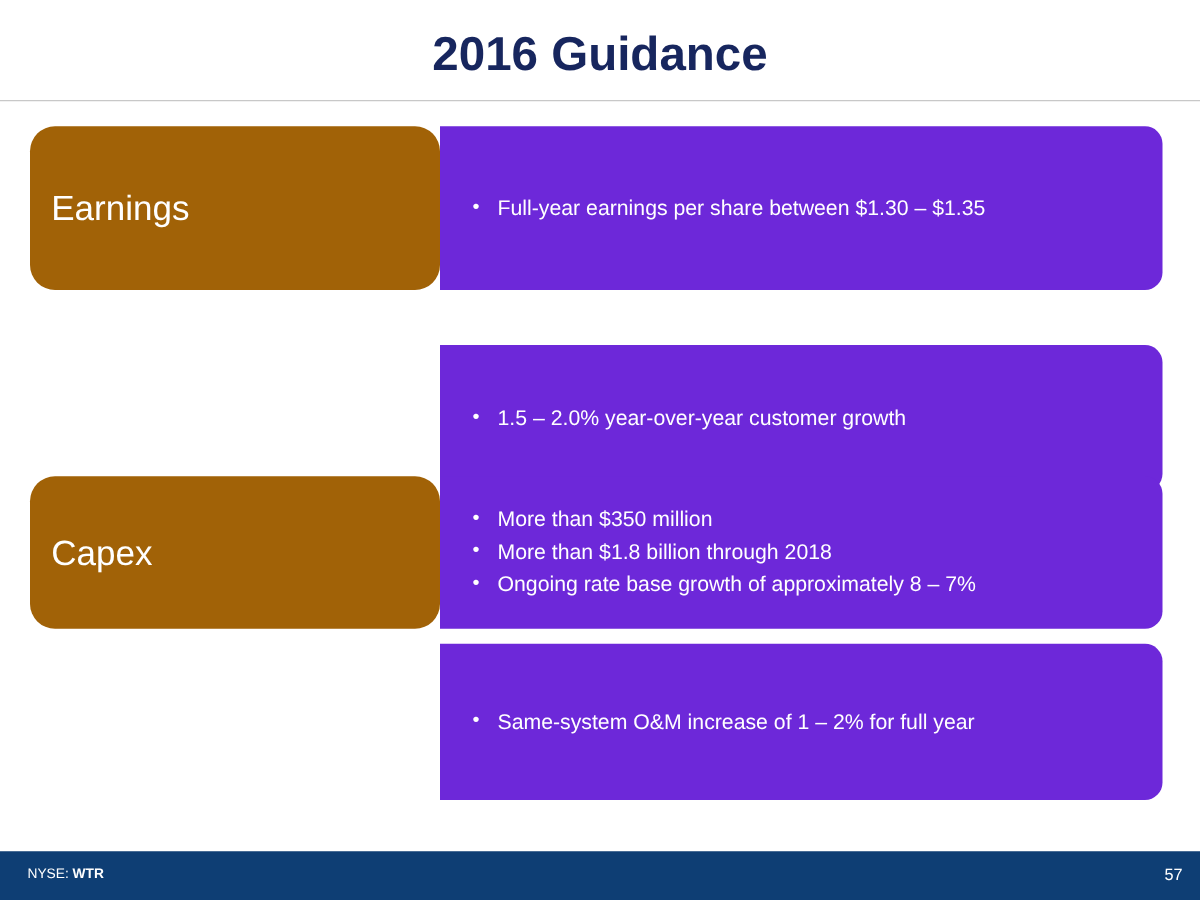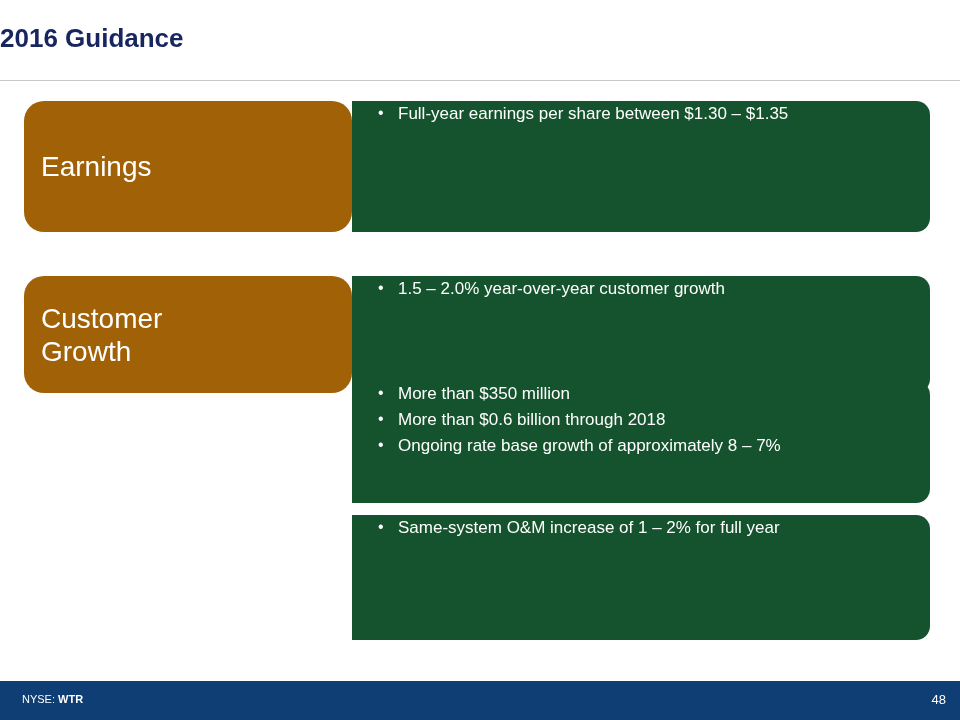--- a/index.html
+++ b/index.html
@@ -22,21 +22,22 @@
     top: 0;
     width: 960px;
     height: 81px;
     background: #ffffff;
   }
   .slide-title {
     position: absolute;
     left: 0;
     top: 23px;
     width: 960px;
-    font-size: 26px;
+    text-align: center;
+    font-size: 38px;
     font-weight: bold;
     color: #17265E;
     letter-spacing: 0px;
     font-family: "Liberation Sans", sans-serif;
   }
   .header-rule {
     position: absolute;
     left: 0;
     top: 80px;
     width: 960px;
@@ -56,25 +57,26 @@
     position: absolute;
     left: 0;
     width: 960px;
   }
   .row-content {
     position: absolute;
     left: 352px;
     top: 0;
     width: 578px;
     height: 100%;
-    background: #14532d;
+    background: #6d28d9;
     border-radius: 0 14px 14px 0;
     box-sizing: border-box;
     display: flex;
     flex-direction: column;
+    justify-content: center;
     padding-left: 22px;
     padding-right: 18px;
   }
   .row-label {
     position: absolute;
     left: 24px;
     top: 0;
     width: 328px;
     height: 100%;
     background: #a16207;
@@ -176,44 +178,43 @@
       <div class="row-label-text">Earnings</div>
     </div>
   </div>
 
   <div class="guidance-row" style="top:163px; height:117px;margin-top:32px;">
     <div class="row-content">
       <ul class="bullet-list">
         <li class="bullet-item">1.5 – 2.0% year-over-year customer growth</li>
       </ul>
     </div>
+  </div>
+
+  <div class="guidance-row" style="top:300px; height:122px;padding-left:20px;">
+    <div class="row-content">
+      <ul class="bullet-list">
+        <li class="bullet-item">More than $350 million</li>
+        <li class="bullet-item">More than $1.8 billion through 2018</li>
+        <li class="bullet-item">Ongoing rate base growth of approximately 8 – 7%</li>
+      </ul>
+    </div>
     <div class="row-label">
-      <div class="row-label-text">Customer
-Growth</div>
-    </div>
-  </div>
-
-  <div class="guidance-row" style="top:300px; height:122px;padding-left:20px;">
-    <div class="row-content">
-      <ul class="bullet-list">
-        <li class="bullet-item">More than $350 million</li>
-        <li class="bullet-item">More than $0.6 billion through 2018</li>
-        <li class="bullet-item">Ongoing rate base growth of approximately 8 – 7%</li>
-      </ul>
+      <div class="row-label-text">Capex</div>
     </div>
   </div>
 
   <div class="guidance-row" style="top:434px; height:125px;">
     <div class="row-content">
       <ul class="bullet-list">
         <li class="bullet-item">Same-system O&amp;M increase of 1 – 2% for full year</li>
       </ul>
     </div>
   </div>
 
 </div>
 
 <div class="slide-footer">
   <div class="footer-ticker"><span>NYSE: </span><b>WTR</b></div>
 
 
-  <div class="footer-pagenum">48</div>
+  <div class="footer-pagenum">57</div>
 </div>
 
 </body></html>

